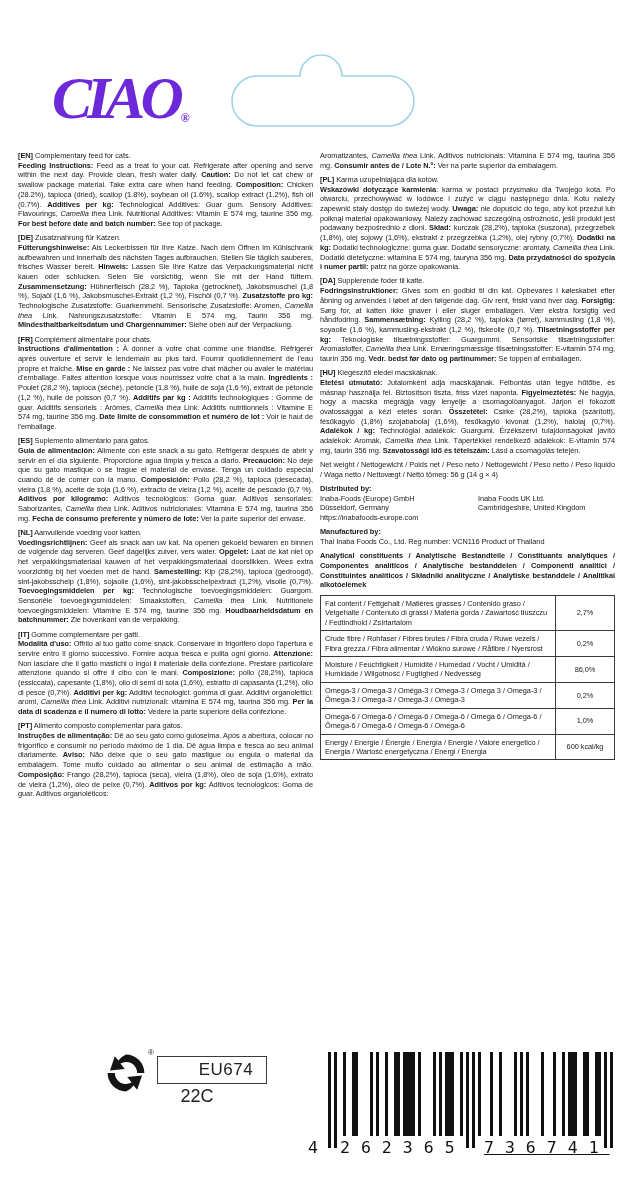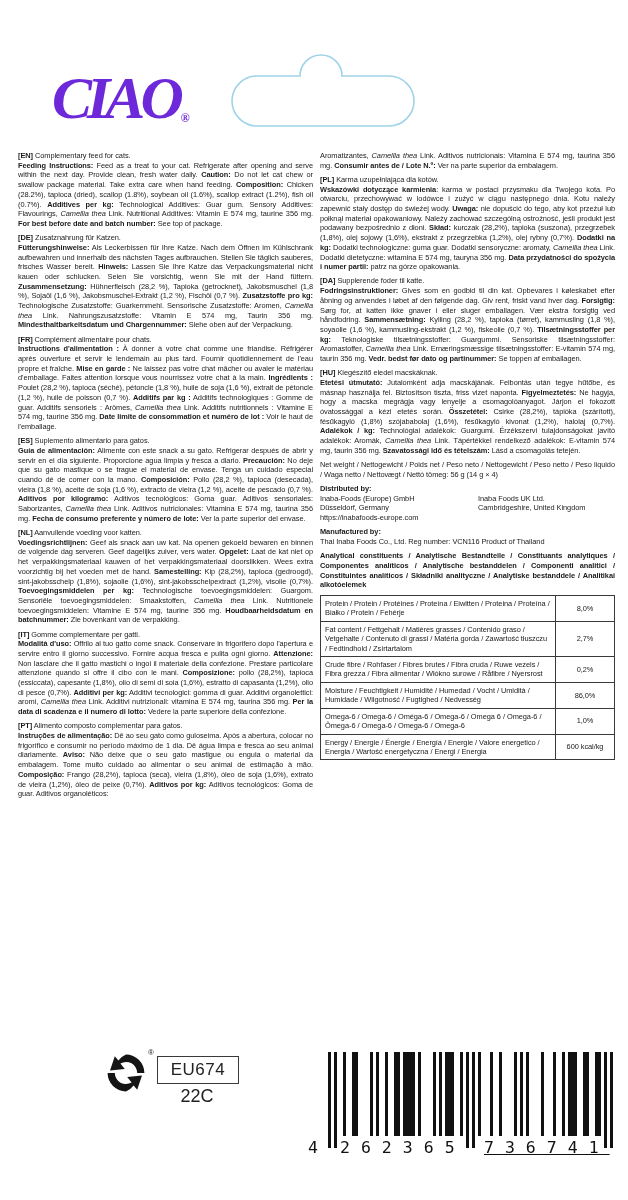--- a/index.html
+++ b/index.html
@@ -27,21 +27,21 @@
   .bold-par{font-weight:bold;}
   
   table#analytical{width:100%;border-collapse:collapse;margin-top:5px;}
   #analytical td{border:1.2px solid #3a3a3a;padding:3px 4px;font-size:7.4px;line-height:9.4px;
                  vertical-align:middle;text-align:left;letter-spacing:-0.05px;}
   #analytical td.val{width:50px;text-align:center;}
   
   #green-dot{position:absolute;left:106px;top:1053px;}
   #green-dot-reg{position:absolute;left:148px;top:1048px;font-size:8px;color:#222;}
   #eu-box{position:absolute;left:157px;top:1056px;width:80px;height:26px;border:1.6px solid #3a3a3a;
-          display:flex;align-items:center;justify-content:center;font-size:17px;letter-spacing:0.5px;color:#222;}
+          display:flex;align-items:center;justify-content:center;font-size:17px;letter-spacing:0.5px;color:#222;padding-left:28px;}
   #batch-code{position:absolute;left:157px;top:1086px;width:80px;text-align:center;font-size:18px;color:#222;}
   #barcode{position:absolute;left:308px;top:1052px;width:308px;height:112px;}
   #barcode-digits{position:absolute;top:86px;left:0;width:100%;height:24px;
                   font-family:"DejaVu Sans Mono",monospace;font-size:16.5px;color:#111;}
   #bc-lead{position:absolute;left:0;top:0;}
   #bc-g1{position:absolute;left:32px;top:0;letter-spacing:11px;}
   #bc-g2{position:absolute;left:176px;top:0;letter-spacing:11px;text-decoration:underline;}
 </style>
 </head>
 <body>
@@ -128,34 +128,34 @@
   <div class="blk">
     <div class="blk-label">Manufactured by:</div>
     <div style="text-align:left">Thai Inaba Foods Co., Ltd. Reg number: VCN116 Product of Thailand</div>
   </div>
 
   <div class="blk bold-par">Analytical constituents / Analytische Bestandteile / Constituants analytiques / Componentes analíticos / Analytische bestanddelen / Componenti analitici / Constituintes analíticos / Składniki analityczne / Analytiske bestanddele / Analitikai alkotóelemek</div>
 
   <table id="analytical">
     <tbody id="analytical-tbody">
         <tr>
-          <td>Protein / Protein / Protéines / Proteína / Eiwitten / Proteina / Proteína / Białko / Protein / Fehérje</td>
-          <td class="val">8,0%</td>
-        </tr>
-        <tr>
           <td>Fat content / Fettgehalt / Matières grasses / Contenido graso / Vetgehalte / Contenuto di grassi / Matéria gorda / Zawartość tłuszczu / Fedtindhold / Zsírtartalom</td>
           <td class="val">2,7%</td>
         </tr>
         <tr>
           <td>Crude fibre / Rohfaser / Fibres brutes / Fibra cruda / Ruwe vezels / Fibra grezza / Fibra alimentar / Włókno surowe / Råfibre / Nyersrost</td>
           <td class="val">0,2%</td>
         </tr>
         <tr>
           <td>Moisture / Feuchtigkeit / Humidité / Humedad / Vocht / Umidità / Humidade / Wilgotność / Fugtighed / Nedvesség</td>
           <td class="val">86,0%</td>
+        </tr>
+        <tr>
+          <td>Omega-3 / Omega-3 / Oméga-3 / Omega-3 / Omega 3 / Omega-3 / Ômega-3 / Omega-3 / Omega-3 / Omega-3</td>
+          <td class="val">0,2%</td>
         </tr>
         <tr>
           <td>Omega-6 / Omega-6 / Oméga-6 / Omega-6 / Omega 6 / Omega-6 / Ômega-6 / Omega-6 / Omega-6 / Omega-6</td>
           <td class="val">1,0%</td>
         </tr>
         <tr>
           <td>Energy / Energie / Énergie / Energía / Energie / Valore energetico / Energia / Wartość energetyczna / Energi / Energia</td>
           <td class="val">600 kcal/kg</td>
         </tr>
       </tbody>

